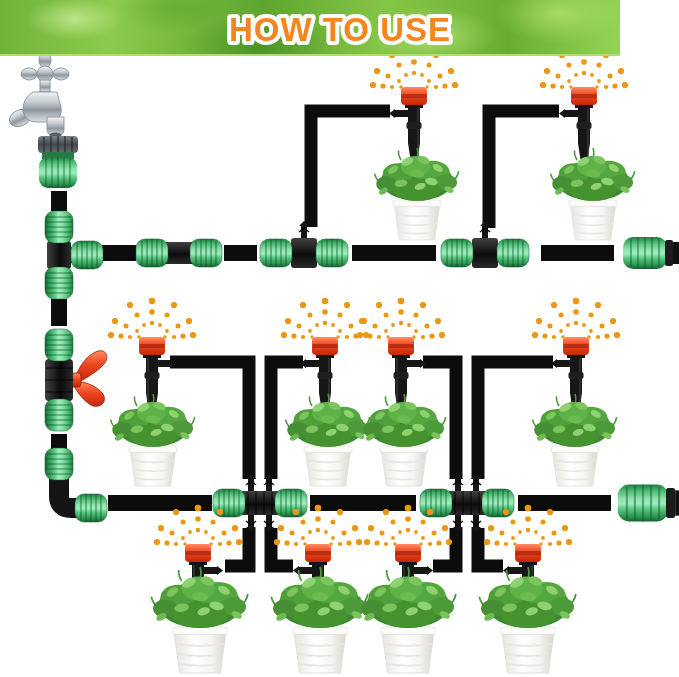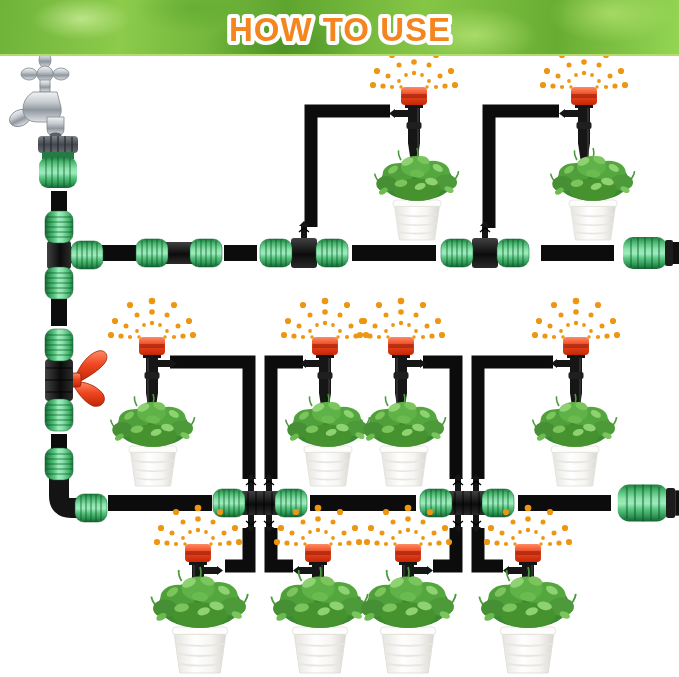--- a/index.html
+++ b/index.html
@@ -1,18 +1,18 @@
 <!DOCTYPE html>
 <html style="--title-color: #f5861f; --tube-color: #0c0c0c; --spray-color: #ed9611;"><head>
 <meta charset="utf-8">
 <style>
   html,body{margin:0;padding:0;}
   body{width:679px;height:677px;position:relative;background:#fff;overflow:hidden;
        font-family:"Liberation Sans",sans-serif;}
-  .banner{position:absolute;top:0;left:0;width:679px;height:54px;z-index:2;
+  .banner{position:absolute;top:0;left:0;width:620px;height:54px;z-index:2;
     background:
       radial-gradient(70px 30px at 12% 35%, rgba(235,255,190,.55), transparent 70%),
       radial-gradient(90px 40px at 70% 65%, rgba(215,250,150,.5), transparent 70%),
       radial-gradient(110px 46px at 42% 85%, rgba(50,120,25,.40), transparent 72%),
       radial-gradient(90px 42px at 90% 25%, rgba(200,240,130,.55), transparent 70%),
       radial-gradient(80px 36px at 28% 15%, rgba(70,150,35,.35), transparent 70%),
       linear-gradient(95deg,#6fb33a,#8ccb4b 18%,#5ea52f 42%,#86c646 62%,#68ad33 82%,#94d553);
     border-bottom:2px solid #b2dd6c;}
   .banner svg{display:block;}
   .banner text{font-family:"Liberation Sans",sans-serif;font-weight:bold;

